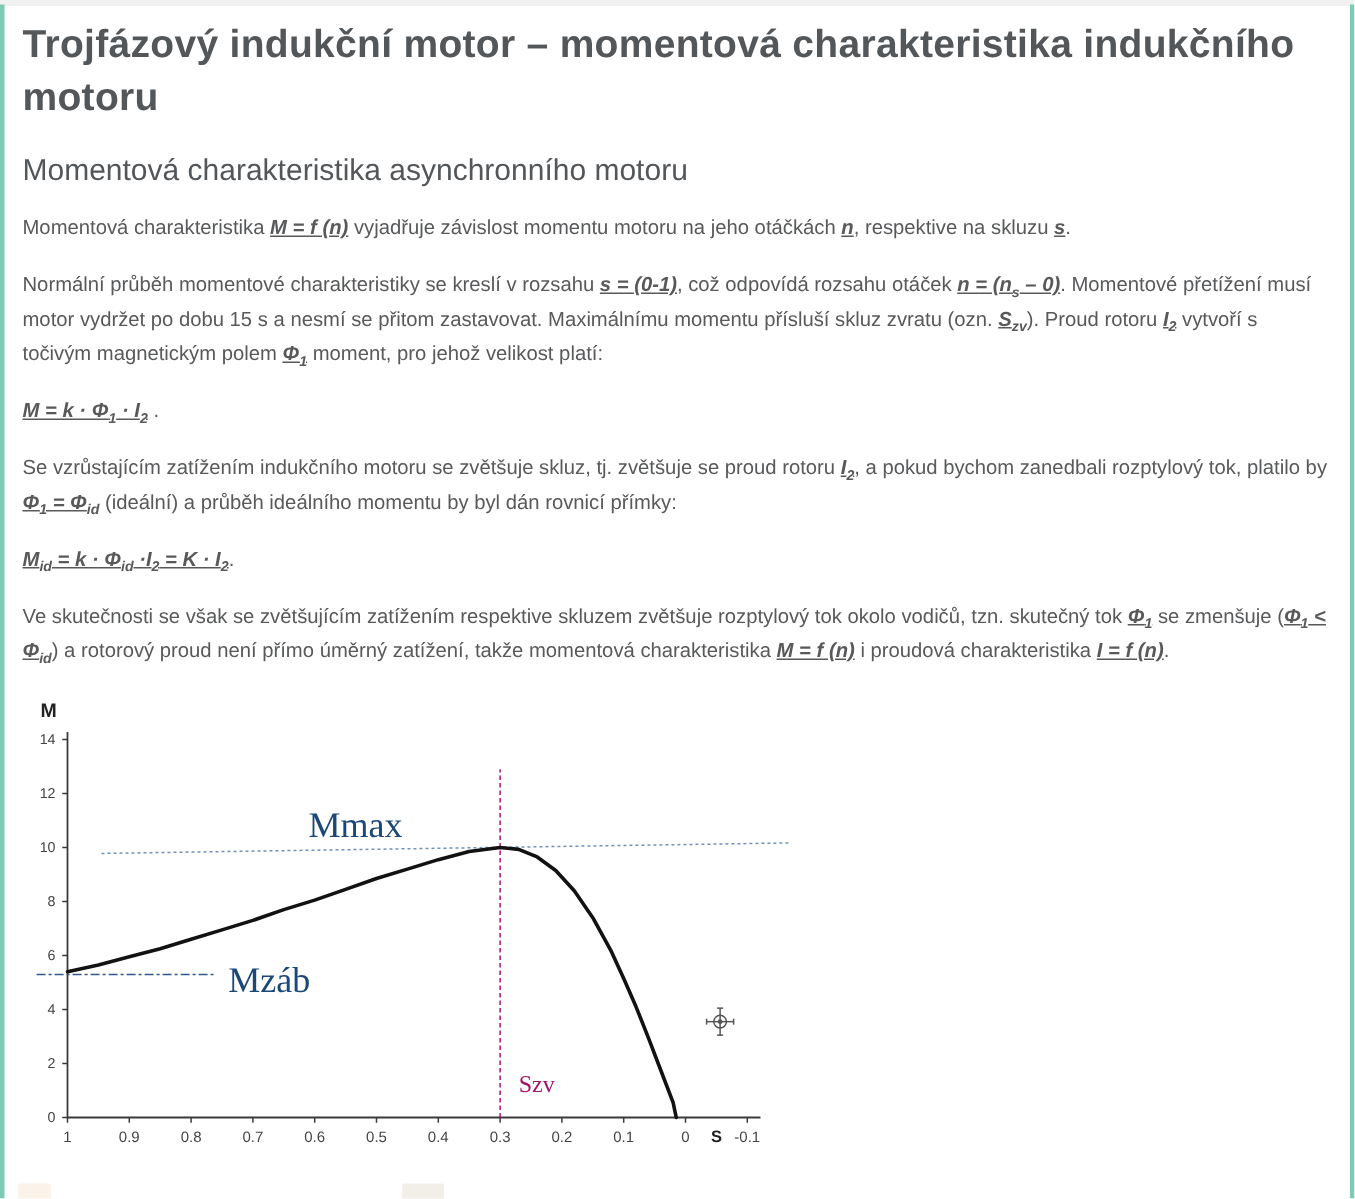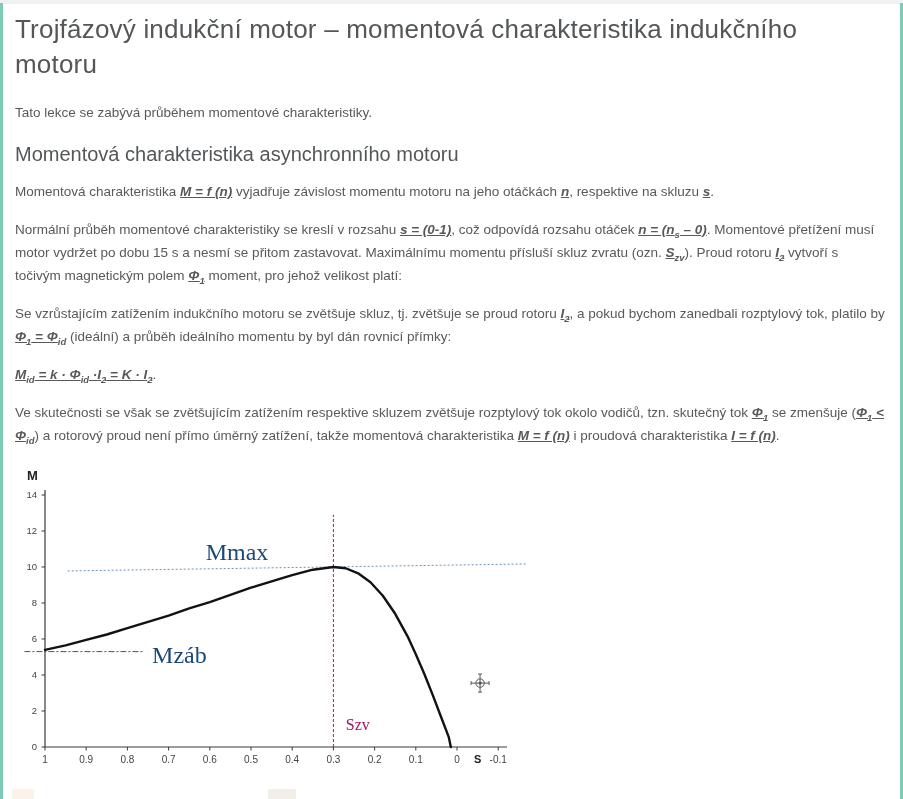--- a/index.html
+++ b/index.html
@@ -8,21 +8,21 @@
     background:#ffffff;
     font-family:"Liberation Sans", sans-serif;
     color:#58595b;
   }
   .top-strip{position:absolute;top:0;left:0;width:903px;height:4px;background:#f1f1f1;}
   .edge{position:absolute;top:3px;bottom:0;width:3px;background:#7ccbb4;}
   .edge.left{left:0;}
   .edge.right{right:0;}
   .content{position:absolute;top:4px;left:3px;right:3px;bottom:0;padding:2px 14px 0 12px;}
   h1{
-    font-size:26px;line-height:35px;font-weight:400;color:#53575a;
+    font-size:26px;line-height:35px;font-weight:700;color:#53575a;
     margin:6px 0 19px 0;max-width:875px;letter-spacing:.2px;
   }
   h2{
     font-size:20px;line-height:26px;font-weight:400;color:#53575a;
     margin:0 0 13px 0;
   }
   p{font-size:13.5px;line-height:23px;margin:0 0 15px 0;}
   p.intro{margin-bottom:17px;}
   p b i{font-style:italic;text-decoration:underline;}
   sub{font-size:70%;line-height:0;}
@@ -33,25 +33,25 @@
 </style>
 </head>
 <body>
 
 <div class="top-strip"></div>
 <div class="edge left"></div>
 <div class="edge right"></div>
 
 <div class="content">
   <h1>Trojfázový indukční motor – momentová charakteristika indukčního motoru</h1>
-  <p class="intro">Tato lekce se zabývá průběhem momentové charakteristiky.</p>
   <h2>Momentová charakteristika asynchronního motoru</h2>
 
   <p>Momentová charakteristika <b><i>M = f (n)</i></b> vyjadřuje závislost momentu motoru na jeho otáčkách <b><i>n</i></b>, respektive na skluzu <b><i>s</i></b>.</p>
   <p>Normální průběh momentové charakteristiky se kreslí v rozsahu <b><i>s = (0-1)</i></b>, což odpovídá rozsahu otáček <b><i>n = (n<sub>s</sub></i></b><b><i> – 0)</i></b>. Momentové přetížení musí motor vydržet po dobu 15 s a nesmí se přitom zastavovat. Maximálnímu momentu přísluší skluz zvratu (ozn. <b><i>S<sub>zv</sub></i></b>). Proud rotoru <b><i>I<sub>2</sub></i></b> vytvoří s točivým magnetickým polem <b><i>Φ<sub>1</sub></i></b> moment, pro jehož velikost platí:</p>
+  <p><b><i>M = k · Φ<sub>1</sub></i></b><b><i> · I<sub>2</sub></i></b> .</p>
   <p>Se vzrůstajícím zatížením indukčního motoru se zvětšuje skluz, tj. zvětšuje se proud rotoru <b><i>I<sub>2</sub></i></b>, a pokud bychom zanedbali rozptylový tok, platilo by <b><i>Φ<sub>1</sub></i></b><b><i> = Φ<sub>id</sub></i></b> (ideální) a průběh ideálního momentu by byl dán rovnicí přímky:</p>
   <p><b><i>M<sub>id</sub></i></b><b><i> = k · Φ<sub>id</sub></i></b><b><i> ·I<sub>2</sub></i></b><b><i> = K · I<sub>2</sub></i></b>.</p>
   <p>Ve skutečnosti se však se zvětšujícím zatížením respektive skluzem zvětšuje rozptylový tok okolo vodičů, tzn. skutečný tok <b><i>Φ<sub>1</sub></i></b> se zmenšuje (<b><i>Φ<sub>1</sub></i></b><b><i> &lt; Φ<sub>id</sub></i></b>) a rotorový proud není přímo úměrný zatížení, takže momentová charakteristika <b><i>M = f (n)</i></b> i proudová charakteristika <b><i>I = f (n)</i></b>.</p>
 
   <div class="chart-wrap">
     <svg id="chart-svg" width="520" height="314">
         <path d="M30 28 L30 285 L492 285" stroke="#3a3a3a" stroke-width="1.2" fill="none"></path>
         <line x1="26.5" y1="285" x2="30" y2="285" stroke="#3a3a3a" stroke-width="1"></line>
         <text x="22" y="288" text-anchor="end" font-size="9.5" fill="#444" font-family="&quot;Liberation Sans&quot;,sans-serif">0</text>
         <line x1="26.5" y1="249" x2="30" y2="249" stroke="#3a3a3a" stroke-width="1"></line>

